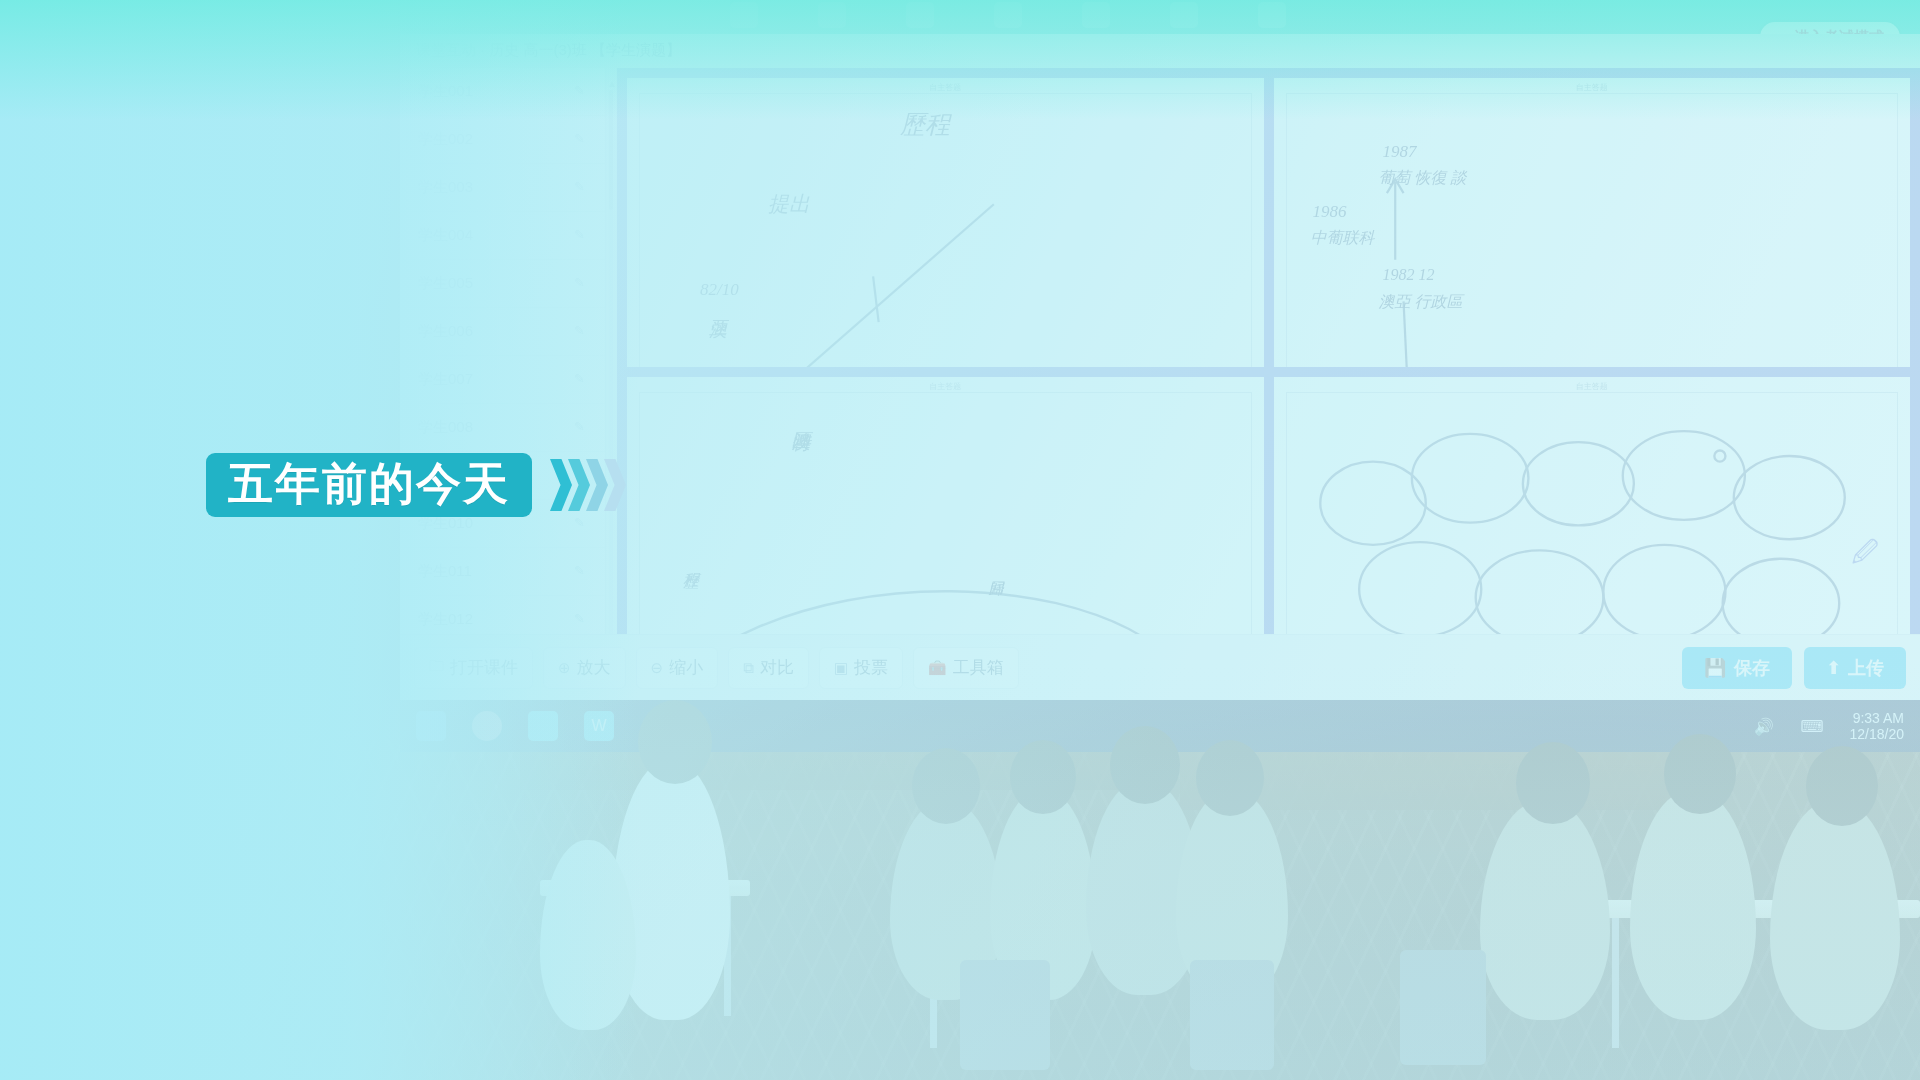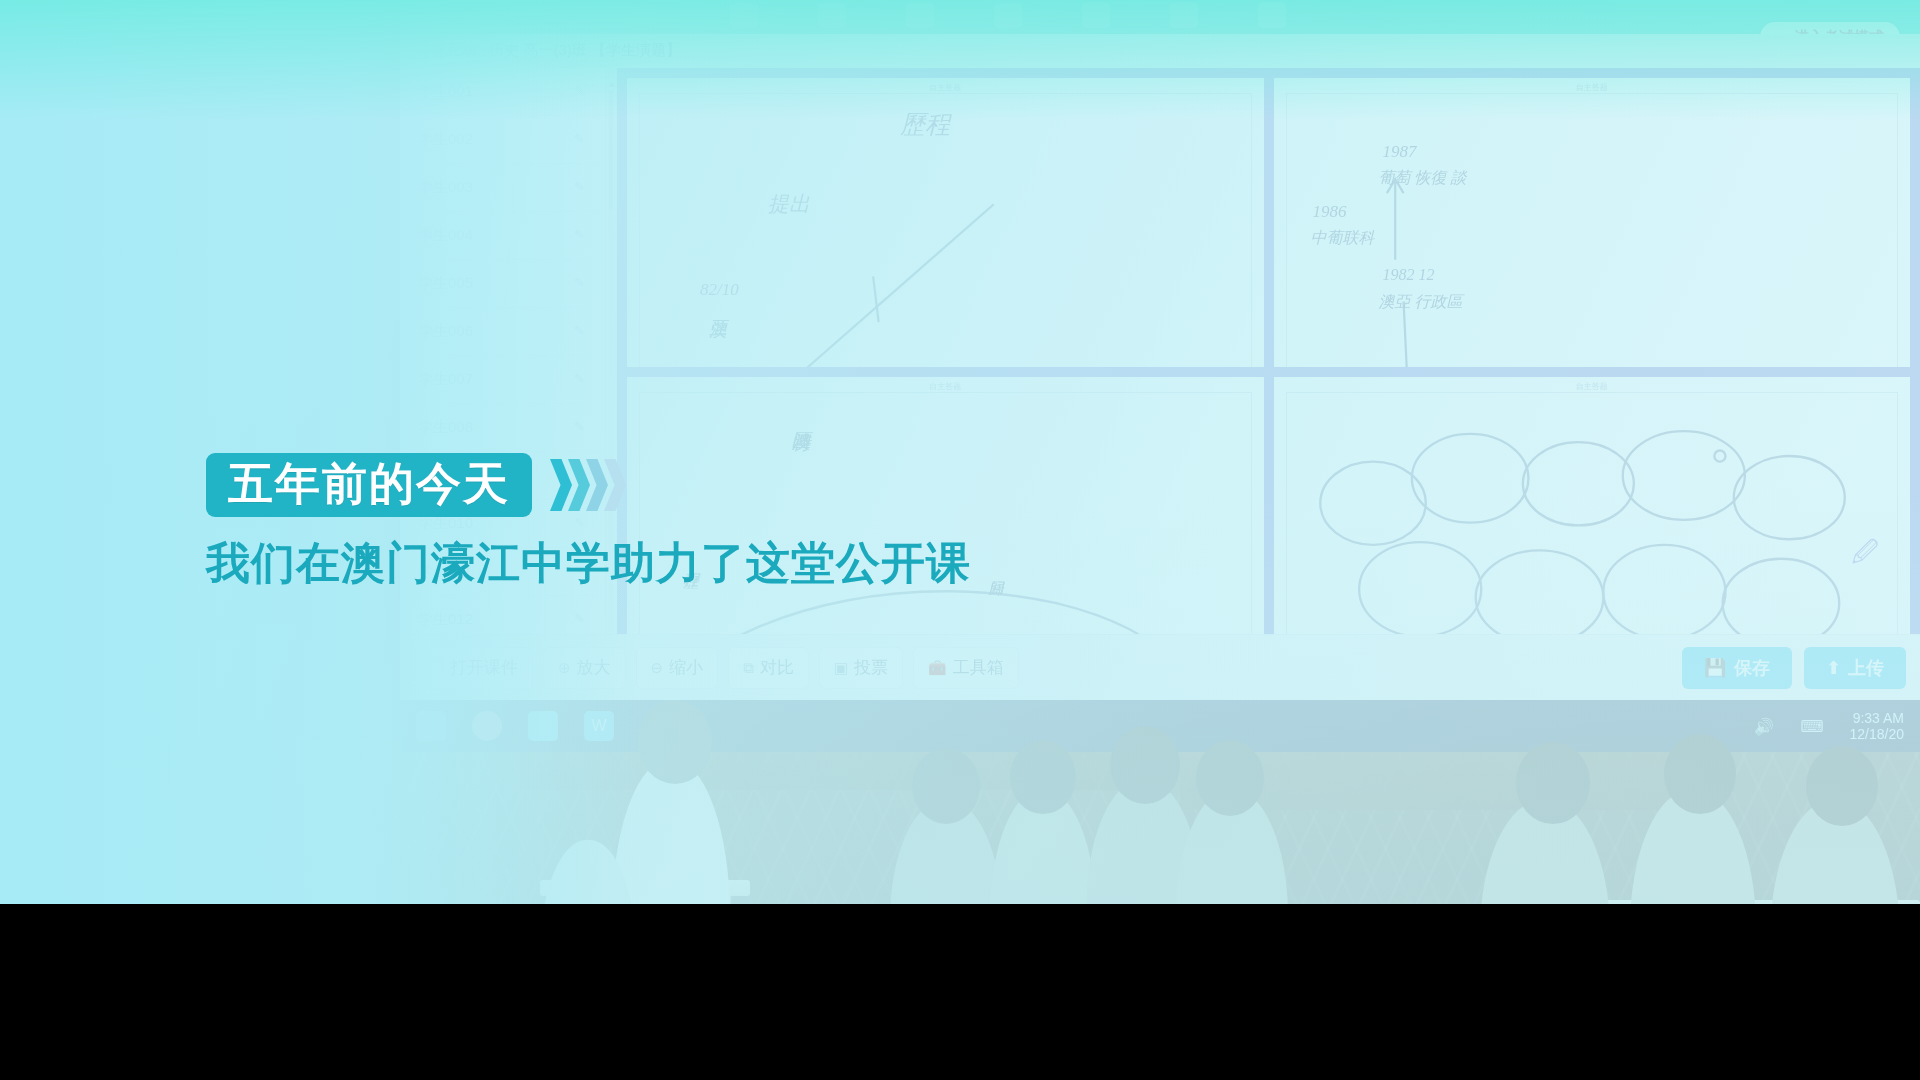--- a/index.html
+++ b/index.html
@@ -1,18 +1,18 @@
 <!DOCTYPE html>
 <html><head>
 <meta charset="utf-8">
 <style>
   html,body{margin:0;padding:0;background:#000;}
   body{width:1920px;height:1080px;overflow:hidden;font-family:"Liberation Sans","DejaVu Sans",sans-serif;}
 
-  #stage{position:relative;width:1920px;height:904px;overflow:hidden;background:#cdeef3;}
+  #stage{position:relative;width:1920px;height:1080px;overflow:hidden;background:#cdeef3;}
 
   
   .photo{position:absolute;inset:0;overflow:hidden;}
 
   
   .room-wall{position:absolute;left:0;top:0;width:1920px;height:760px;
     background:linear-gradient(180deg,#2b3140 0%,#3a4152 55%,#424a5c 100%);}
   .room-floor{position:absolute;left:0;top:740px;width:1920px;height:340px;
     background:linear-gradient(180deg,#6a5440 0%,#4e3f31 40%,#34302c 100%);}
   .floor-parquet{position:absolute;left:0;top:740px;width:1920px;height:340px;
@@ -401,16 +401,15 @@
   <div class="promo">
     <div class="badge-row">
       <div class="badge">五年前的今天</div>
       <div class="chevrons">
         <div class="chev" style="background:#2fbfd4"></div>
         <div class="chev" style="background:#55cbdc"></div>
         <div class="chev" style="background:#8fd4e6"></div>
         <div class="chev" style="background:#b6dff0"></div>
       </div>
     </div>
-    <div class="sub">我们在澳门濠江中学助力了这堂公开课</div>
   </div>
 
 </div>
 
 </body></html>

